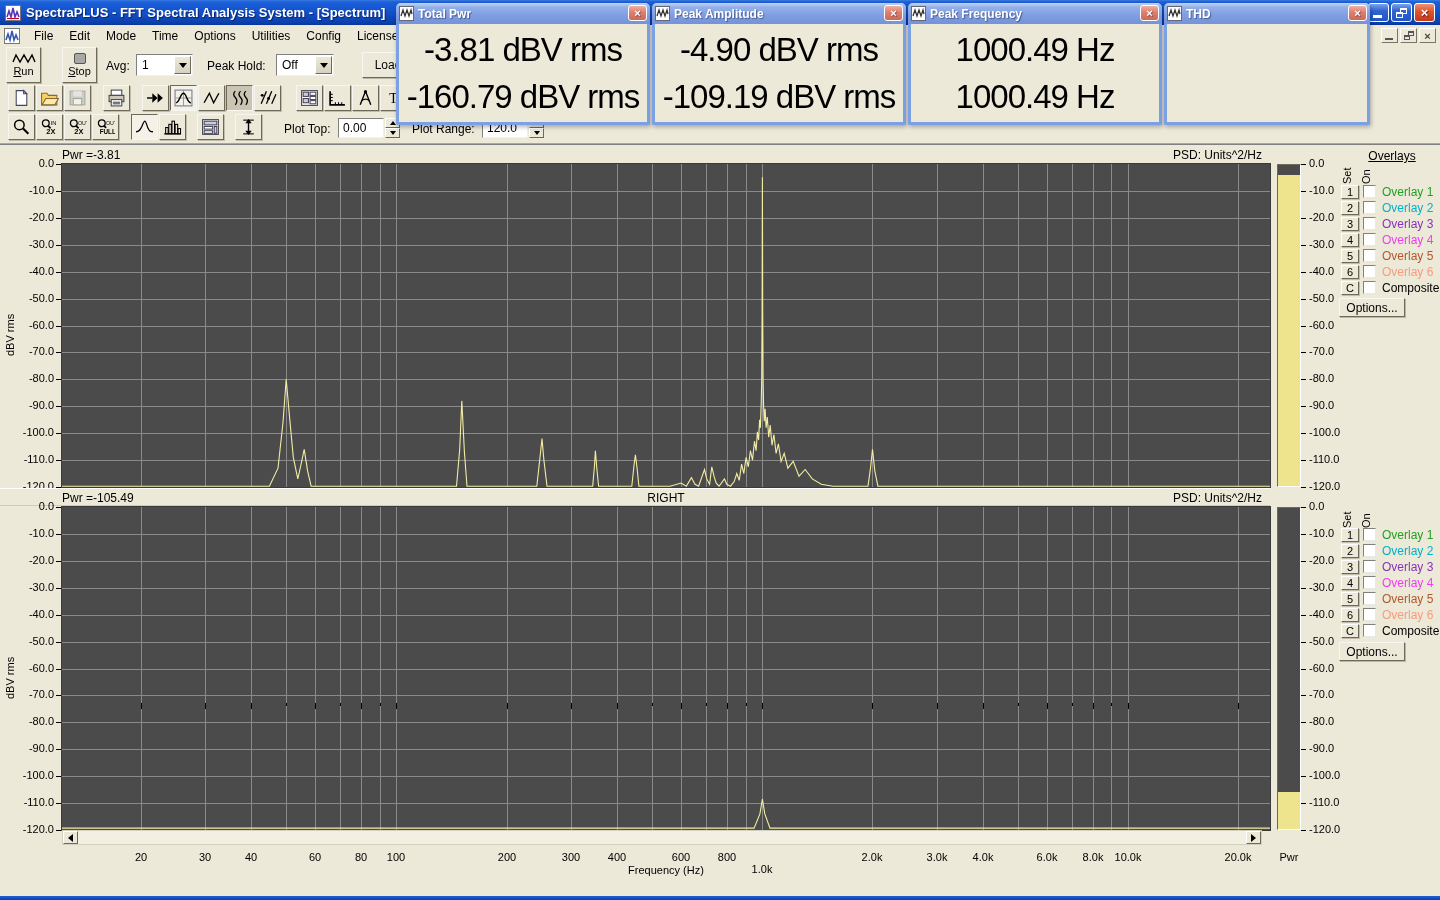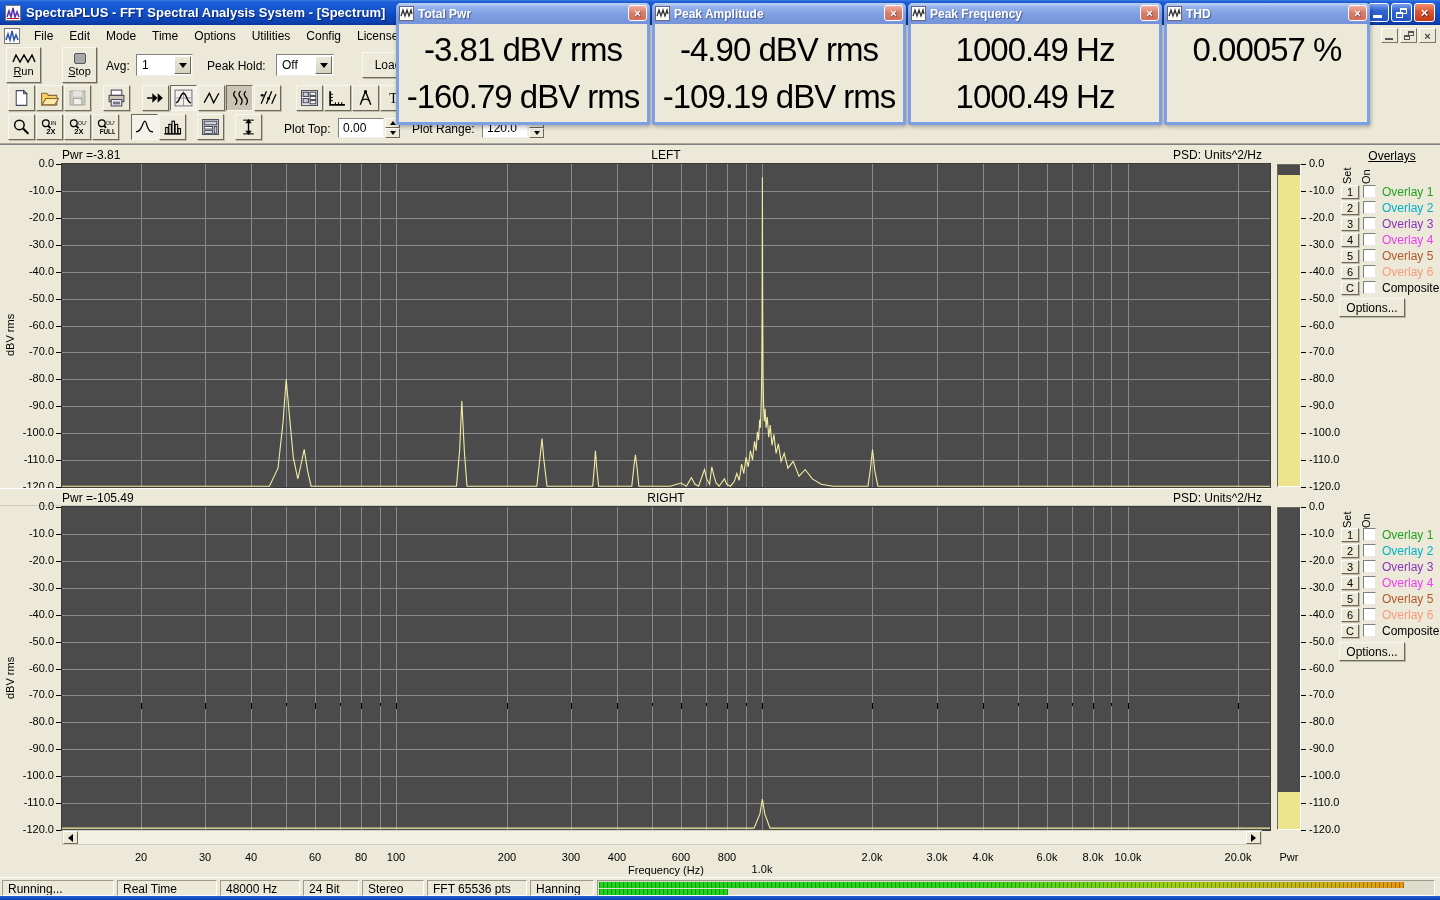--- a/index.html
+++ b/index.html
@@ -400,21 +400,20 @@
             <line x1="4" y1="2" x2="14" y2="2" stroke="#000"></line>
             <line x1="4" y1="15" x2="14" y2="15" stroke="#000"></line>
           </svg>
         </span>
       </div>
     </div>
 
   <div id="workspace">
       <div class="ch-header" style="top:1px;height:18px">
         <span class="pwr">Pwr =-3.81</span>
-        <span class="cname">LEFT</span>
         <span class="psd">PSD: Units^2/Hz</span>
       </div>
       <div class="ytick" style="top:12px">0.0</div>
       <div class="ytick" style="top:38.91666666666667px">-10.0</div>
       <div class="ytick" style="top:65.83333333333334px">-20.0</div>
       <div class="ytick" style="top:92.75px">-30.0</div>
       <div class="ytick" style="top:119.66666666666667px">-40.0</div>
       <div class="ytick" style="top:146.58333333333334px">-50.0</div>
       <div class="ytick" style="top:173.5px">-60.0</div>
       <div class="ytick" style="top:200.41666666666666px">-70.0</div>
@@ -660,33 +659,20 @@
       <div class="xlab" style="left:915px;top:706px">3.0k</div>
       <div class="xlab" style="left:961px;top:706px">4.0k</div>
       <div class="xlab" style="left:1025px;top:706px">6.0k</div>
       <div class="xlab" style="left:1071px;top:706px">8.0k</div>
       <div class="xlab" style="left:1106px;top:706px">10.0k</div>
       <div class="xlab" style="left:1216px;top:706px">20.0k</div>
       <div class="xlab" style="left:1267px;top:706px">Pwr</div>
       <div class="xaxis-name" style="top:719px">Frequency (Hz)</div>
     </div>
 
-  <div id="statusbar">
-      <div class="scell" style="left:2px;width:112px">Running...</div>
-      <div class="scell" style="left:117px;width:100px">Real Time</div>
-      <div class="scell" style="left:220px;width:80px">48000 Hz</div>
-      <div class="scell" style="left:303px;width:56px">24 Bit</div>
-      <div class="scell" style="left:362px;width:62px">Stereo</div>
-      <div class="scell" style="left:427px;width:100px">FFT 65536 pts</div>
-      <div class="scell" style="left:530px;width:64px">Hanning</div>
-      <div class="mcell" style="left:597px;width:838px">
-        <div class="vubar" style="top:1px;width:805px"></div>
-        <div class="vubar green" style="top:8px;width:129px"></div>
-      </div>
-    </div>
 
   <div id="meter-windows">
       <div class="mwin" style="left:396px;width:254px">
         <div class="mtitle">
           <span class="iconwrap" style="width:15px;height:15px">
             <svg viewBox="0 0 15 15">
               <rect x="0.5" y="0.5" width="14" height="14" fill="#fff" stroke="#667"></rect>
               <polyline points="2,10 4,4 6,10 8,4 10,10 12,4 13,8" fill="none" stroke="#333" stroke-width="1.3"></polyline>
             </svg>
           </span>
@@ -735,19 +721,18 @@
           <span class="iconwrap" style="width:15px;height:15px">
             <svg viewBox="0 0 15 15">
               <rect x="0.5" y="0.5" width="14" height="14" fill="#fff" stroke="#667"></rect>
               <polyline points="2,10 4,4 6,10 8,4 10,10 12,4 13,8" fill="none" stroke="#333" stroke-width="1.3"></polyline>
             </svg>
           </span>
           <span>THD</span>
           <span class="mclose">×</span>
         </div>
         <div class="mbody">
-          <div class="mval">0.00057 %</div>
         </div>
       </div>
     </div>
 
   <div id="bottom-frame"></div>
 </div>
 
 </body></html>

